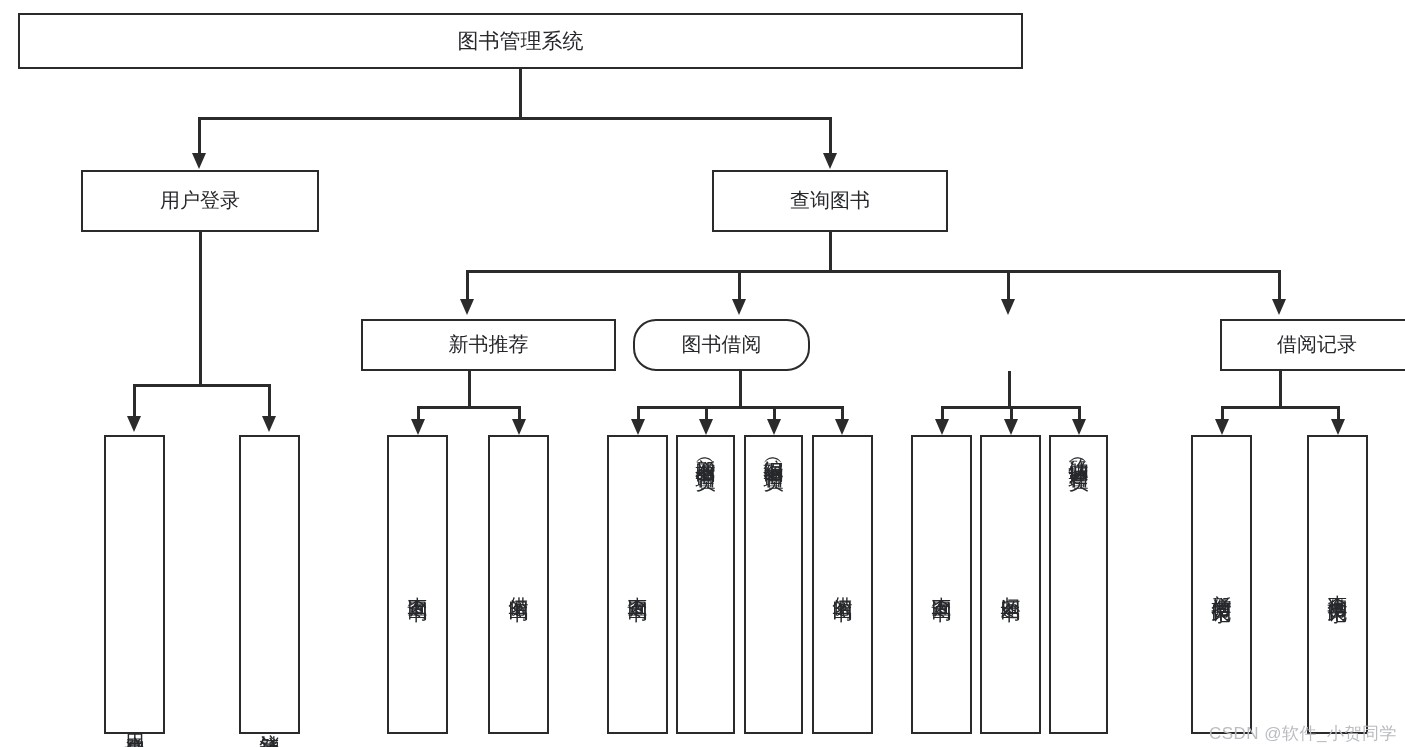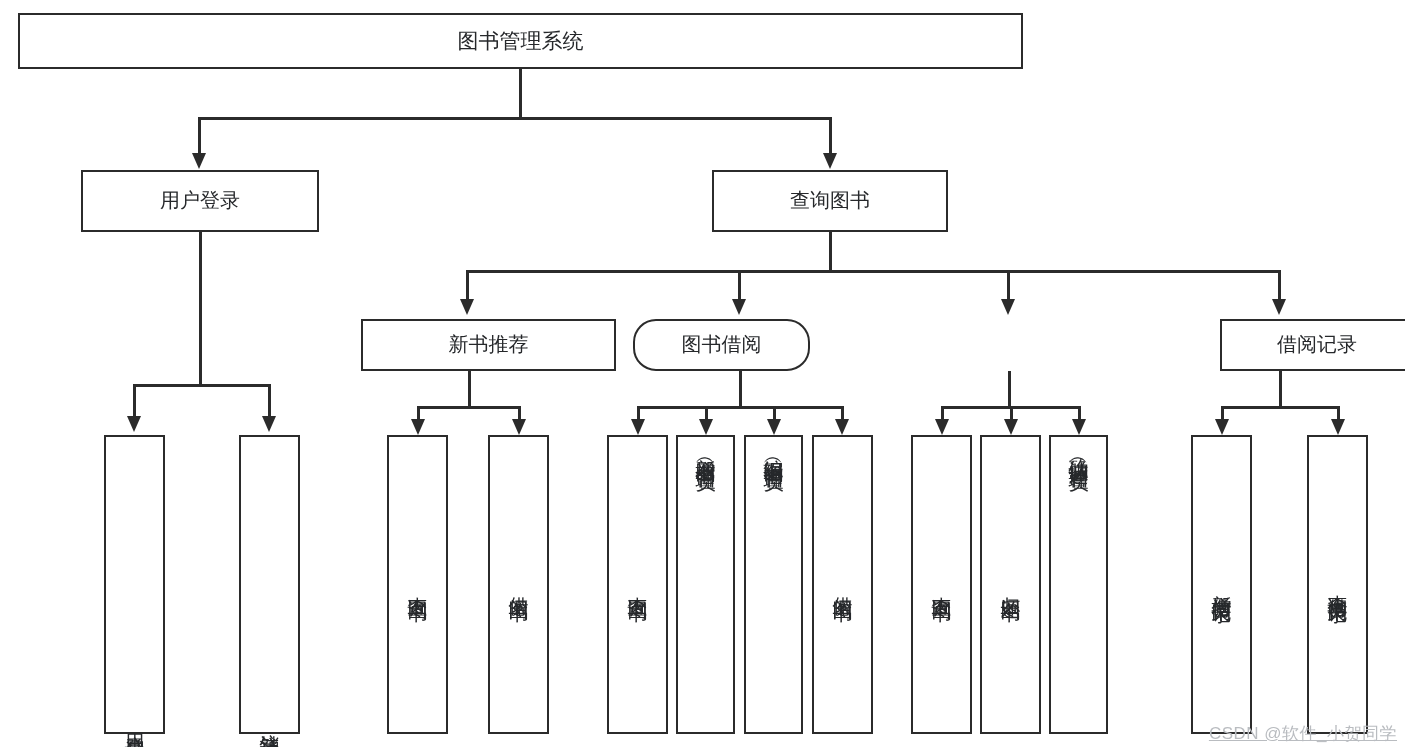--- a/index.html
+++ b/index.html
@@ -67,21 +67,20 @@
   
   #watermark{
     position:absolute;
     right:8px;
     bottom:2px;
     font-size:17px;
     color:#b9bcc0;
     letter-spacing:0.5px;
     white-space:nowrap;
     pointer-events:none;
-    text-decoration:underline;
   }
 </style>
 </head>
 <body>
 
 <div id="canvas">
 
   <div class="node root" style="left:18px; top:13px; width:1005px; height:56px;">
     <span class="txt">图书管理系统</span>
   </div>

